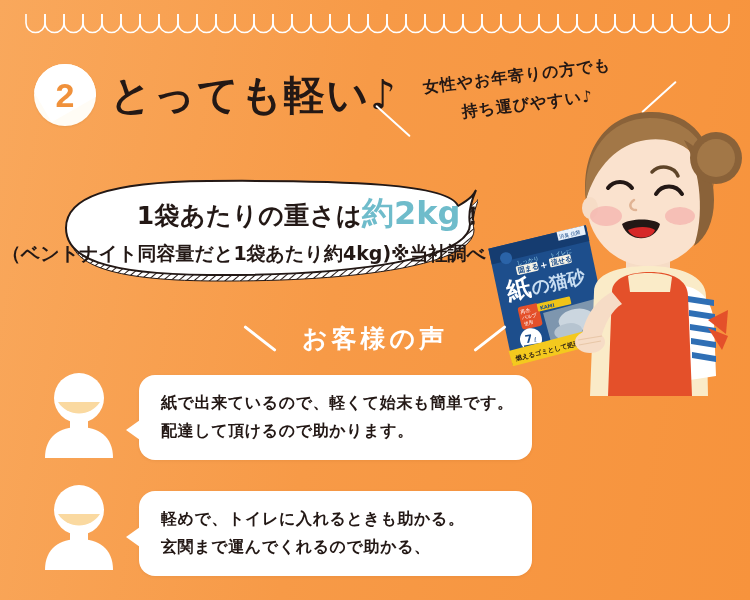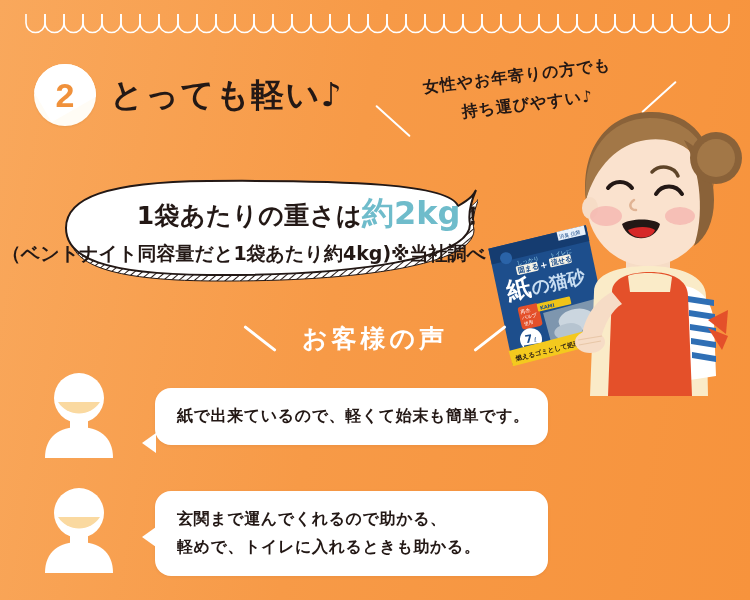--- a/index.html
+++ b/index.html
@@ -41,21 +41,21 @@
     width:150%; height:120%;
     background:#FFFFFF;
     transform:rotate(-30deg);
   }
   #badge-num{
     position:relative; z-index:2;
     font-size:34px; font-weight:bold; color:#F0913B;
     line-height:1; letter-spacing:0;
   }
   #header-title{
-    font-size:33px; font-weight:bold; color:#231815;
+    font-size:41px; font-weight:bold; color:#231815;
     letter-spacing:1.5px;
     font-family:"DejaVu Sans","Liberation Sans",sans-serif;
     white-space:nowrap;
   }
 
   
   #tagline{
     position:absolute; left:395px; top:66px;
     width:250px; height:70px;
     color:#231815;
@@ -115,21 +115,21 @@
     width:40px; height:3px; background:#FFFFFF; border-radius:2px;
   }
   #voices .vslash.a{ transform:rotate(38deg); }
   #voices .vslash.b{ transform:rotate(-38deg); }
   #voices-title{
     font-size:25px; font-weight:bold; color:#FFFFFF; letter-spacing:4px;
     font-family:"DejaVu Sans","Liberation Sans",sans-serif;
   }
 
   
-  .testimonial{ position:absolute; left:40px; display:flex; align-items:center;gap:16px; }
+  .testimonial{ position:absolute; left:40px; display:flex; align-items:flex-start; }
   #testimonial-0{ top:372px; }
   #testimonial-1{ top:484px; }
 
   .avatar{ width:78px; height:86px; position:relative; flex:0 0 78px; }
   .avatar svg{ display:block; }
 
   .tbubble{
     position:relative; background:#FFFFFF; border-radius:16px;
     padding:14px 20px 15px 22px;
     width:393px;
@@ -355,31 +355,32 @@
     <div class="avatar">
       <svg width="78" height="86" viewBox="0 0 78 86" xmlns="http://www.w3.org/2000/svg">
         <circle cx="39" cy="26" r="25" fill="#FFFFFF"></circle>
         <path d="M18,30 A25,25 0 0 0 60,30 Z" fill="#FAD9A0"></path>
         <rect x="30" y="48" width="18" height="10" fill="#FFFFFF"></rect>
         <path d="M5,86 C5,64 20,55 39,55 C58,55 73,64 73,86 Z" fill="#FFFFFF"></path>
       </svg>
     </div>
     <div class="tbubble">
       <div class="tline">紙で出来ているので、軽くて始末も簡単です。</div>
+      <div class="tline">配達して頂けるので助かります。</div>
     </div>
   </div>
 
   <div class="testimonial" id="testimonial-1">
     <div class="avatar">
       <svg width="78" height="86" viewBox="0 0 78 86" xmlns="http://www.w3.org/2000/svg">
         <circle cx="39" cy="26" r="25" fill="#FFFFFF"></circle>
         <path d="M18,30 A25,25 0 0 0 60,30 Z" fill="#FAD9A0"></path>
         <rect x="30" y="48" width="18" height="10" fill="#FFFFFF"></rect>
         <path d="M5,86 C5,64 20,55 39,55 C58,55 73,64 73,86 Z" fill="#FFFFFF"></path>
       </svg>
     </div>
     <div class="tbubble">
+      <div class="tline">軽めで、トイレに入れるときも助かる。</div>
       <div class="tline">玄関まで運んでくれるので助かる、</div>
-      <div class="tline">軽めで、トイレに入れるときも助かる。</div>
     </div>
   </div>
 
 </div>
 
 </body></html>

